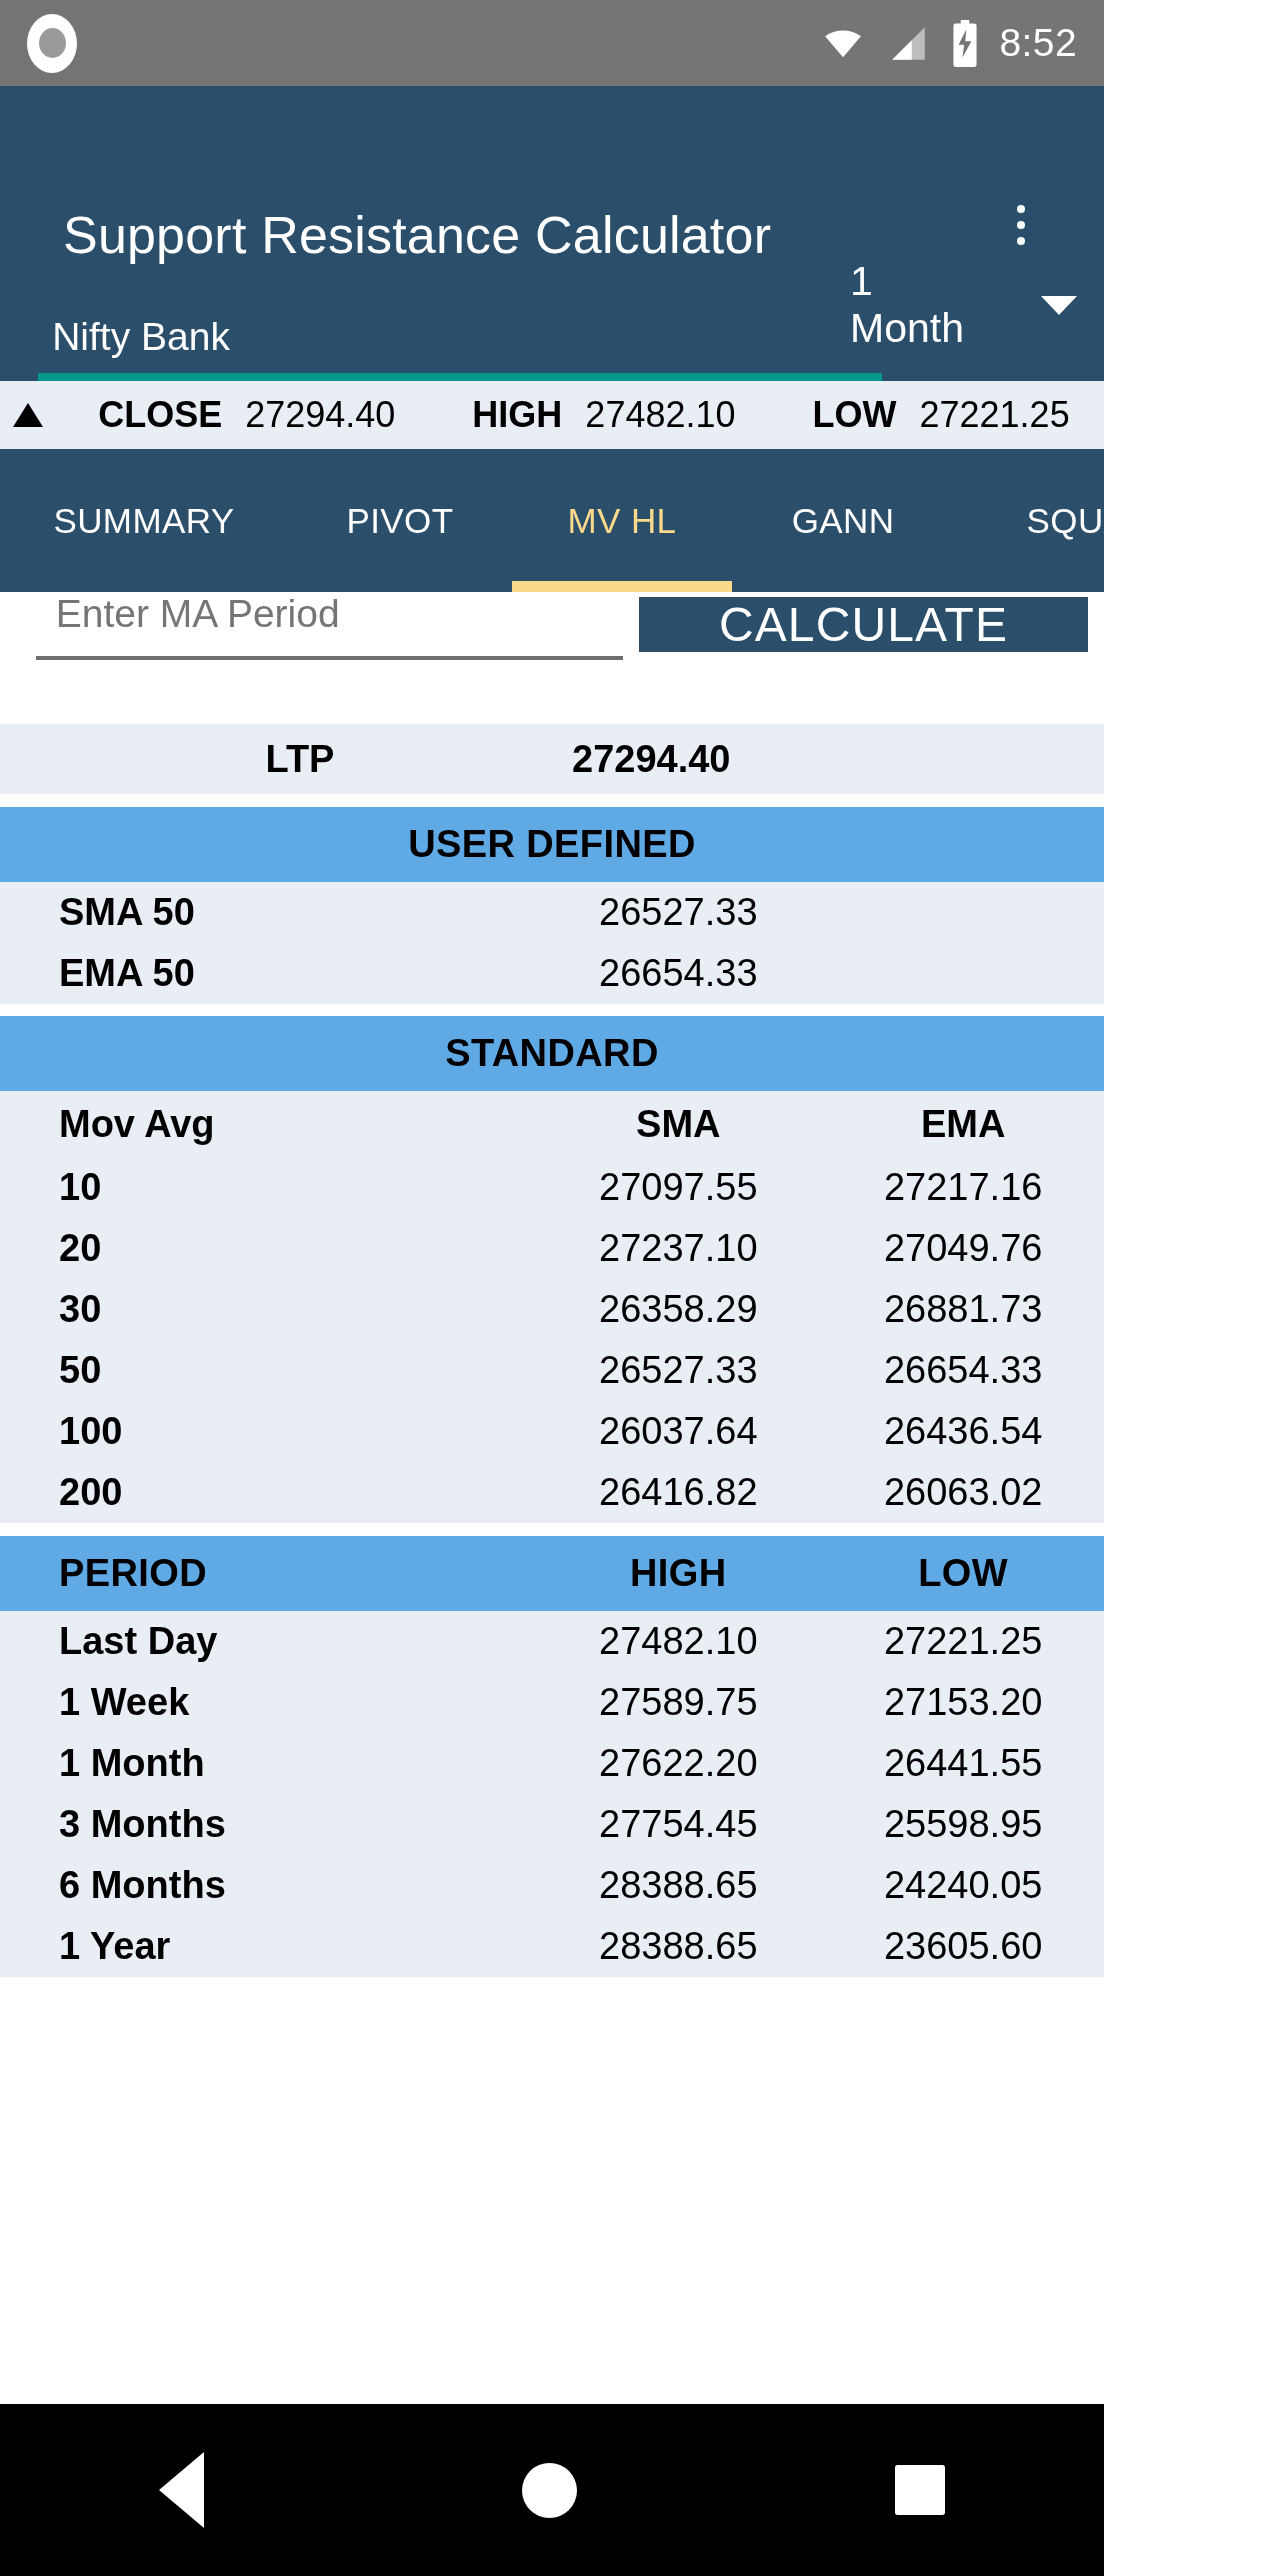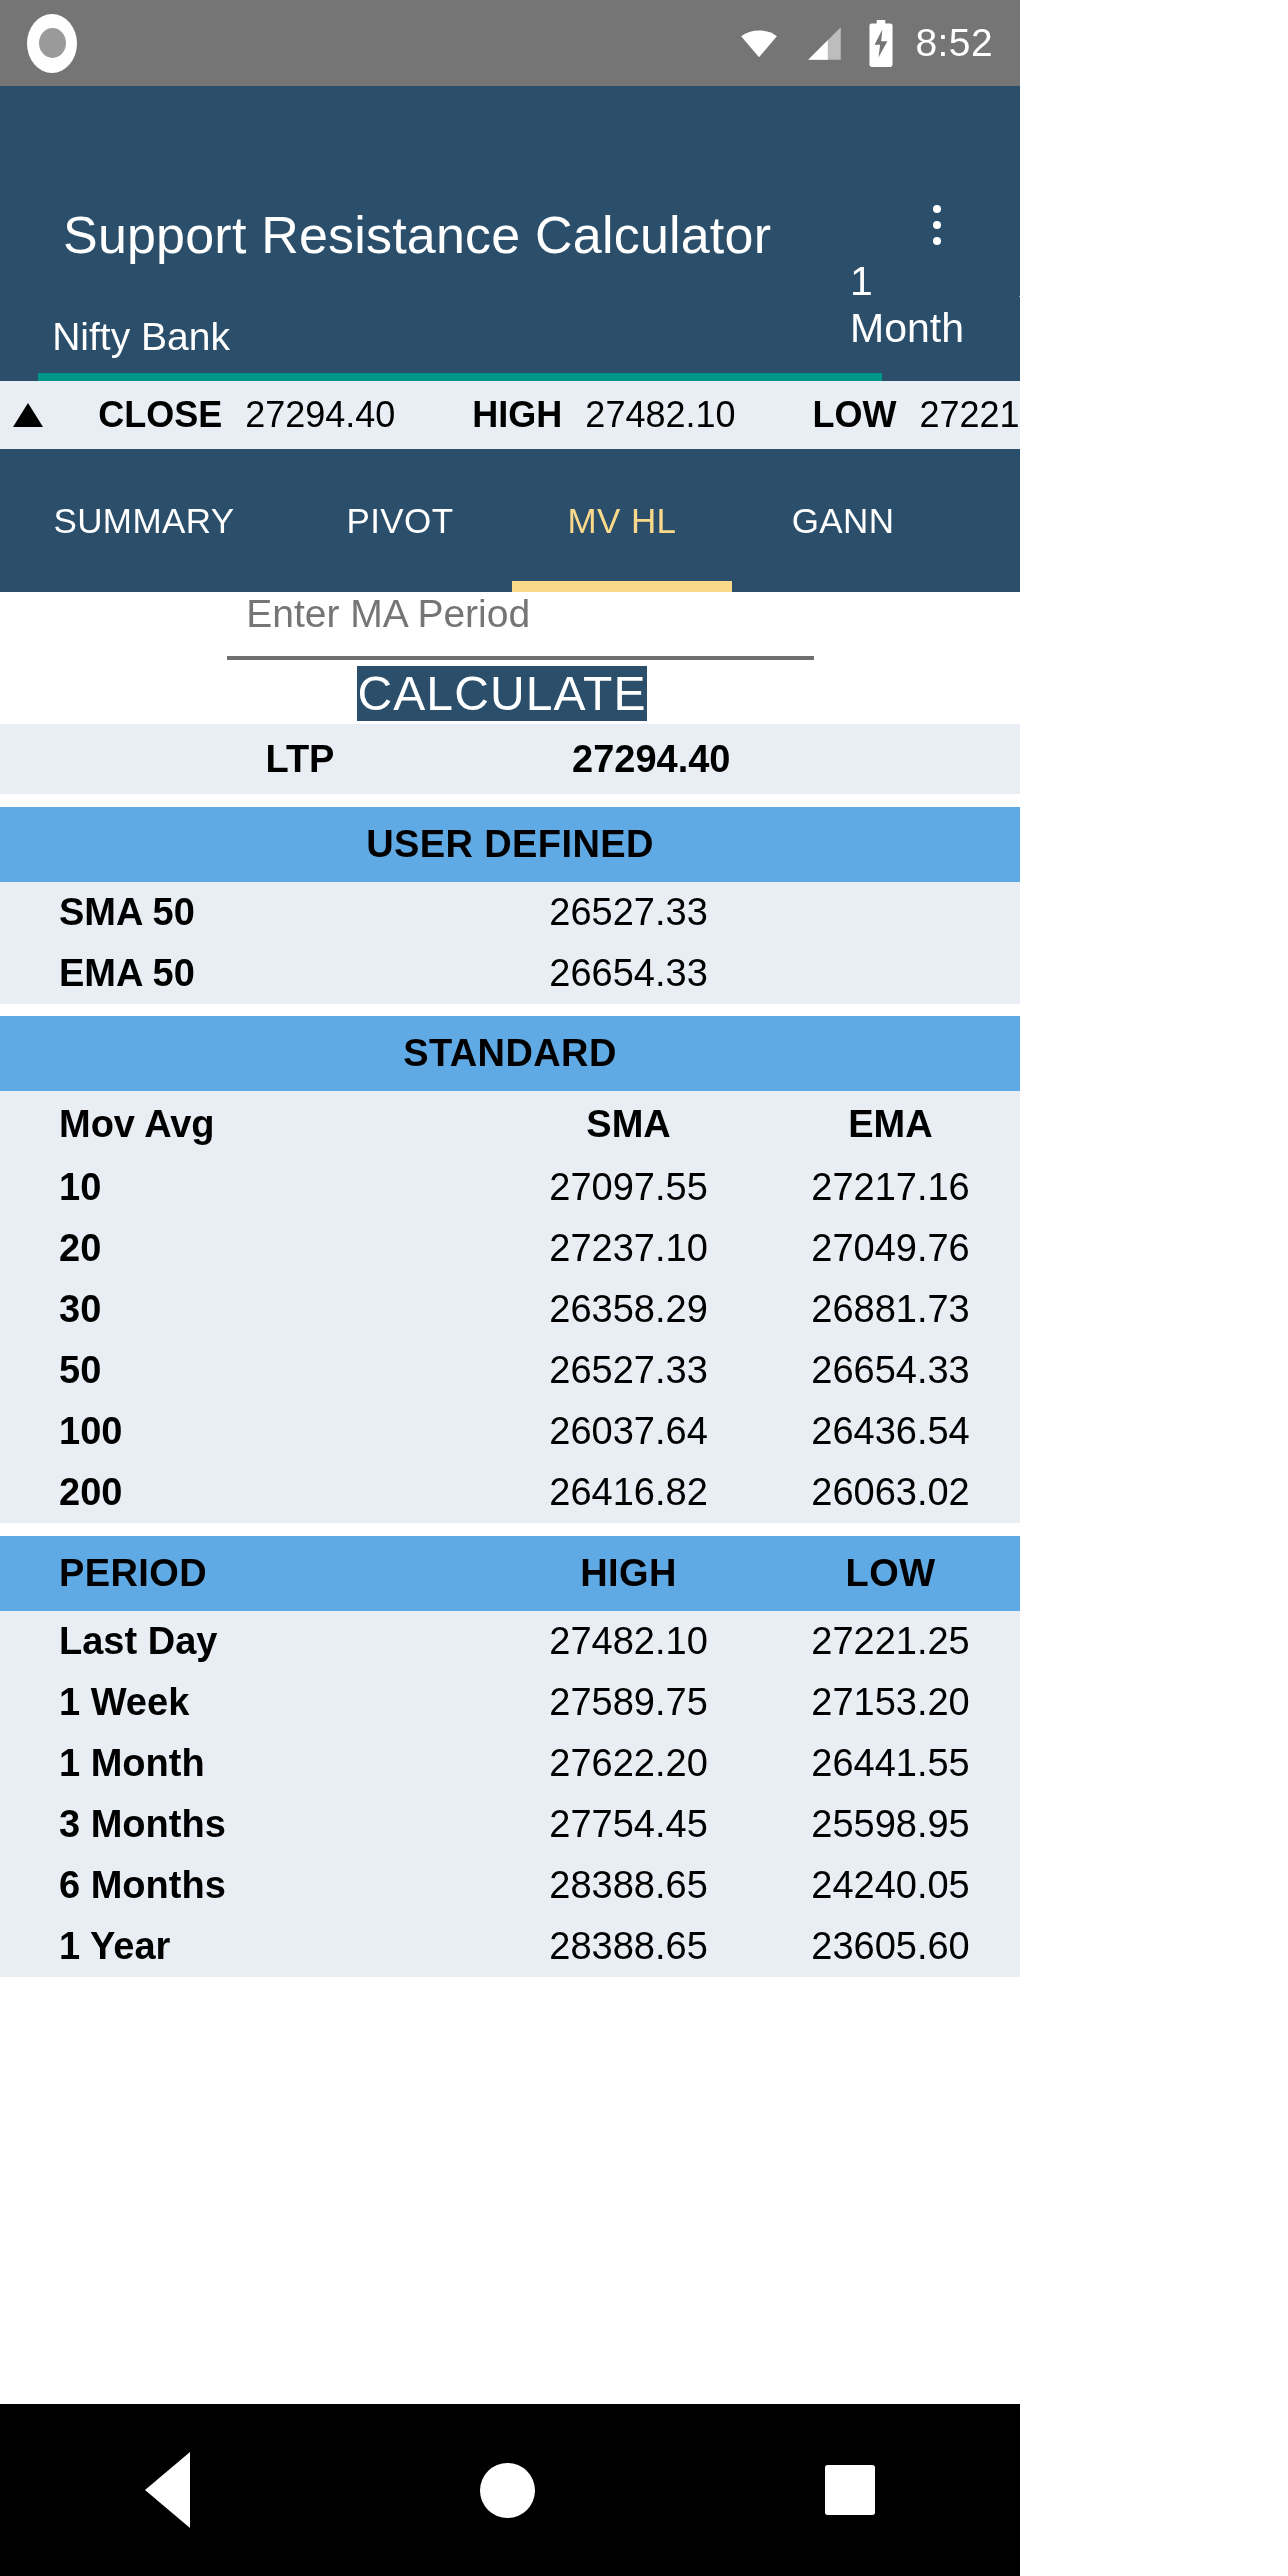--- a/index.html
+++ b/index.html
@@ -2,21 +2,21 @@
 <html style="font-size:14.3px"><head>
 <meta charset="utf-8">
 <style>
   * { margin:0; padding:0; box-sizing:border-box; }
   html, body {
     width:1288px; height:2576px;
     background:#ffffff;
     font-family:"Liberation Sans", sans-serif;
     overflow:hidden;
   }
-  .phone { width:1020px; height:2576px; display:flex; flex-direction:column; position:relative; }
+  .phone { width:1104px; height:2576px; display:flex; flex-direction:column; position:relative; }
 
   
   .statusbar {
     height:86px; background:#757575; flex:0 0 86px;
     display:flex; align-items:center; padding:0 27px; position:relative;
   }
   .sb-left { display:flex; align-items:center; gap:12.5px; }
   .rec-icon {
     width:50px; height:59px; border-radius:50%;
     background:#ffffff; display:flex; align-items:center; justify-content:center;
@@ -80,21 +80,21 @@
   .tab.t-pivot   { flex:0 0 224px; }
   .tab.t-mvhl    { flex:0 0 220px; }
   .tab.t-gann    { flex:0 0 222px; }
   .tab.t-squaring{ flex:0 0 335px; }
   .tab.active { color:#FBD98B; }
   .tab-ink { position:absolute; left:0; right:0; bottom:0; height:10.7px; background:#FBD98B; }
 
   
   .content { flex:1 1 auto; background:#ffffff; overflow:hidden; }
 
-  .calcrow { height:132px; display:flex; align-items:center;flex-direction:column; }
+  .calcrow { height:132px; display:flex; align-items:flex-start; }
   .ma-field { width:639px; display:flex; flex-direction:column; justify-content:flex-end; padding:0 0 0 36px; }
   .ma-input {
     border:none; outline:none; background:transparent; font-family:"Liberation Sans", sans-serif;
     font-size:39px; color:#9a9a9a; padding:0 0 19.7px 19.7px;
   }
   .ma-underline { height:4.5px; background:#6f6f6f; width:587px; margin-left:0px; }
   .calc-btn {
     flex:1 1 auto; background:#2B4F6B; color:#ffffff; border:none; cursor:pointer;
     font-family:"Liberation Sans", sans-serif; font-size:48px; letter-spacing:1.1px;
     display:flex; align-items:center; justify-content:center; margin:5.4px 16px 5.4px 0;

